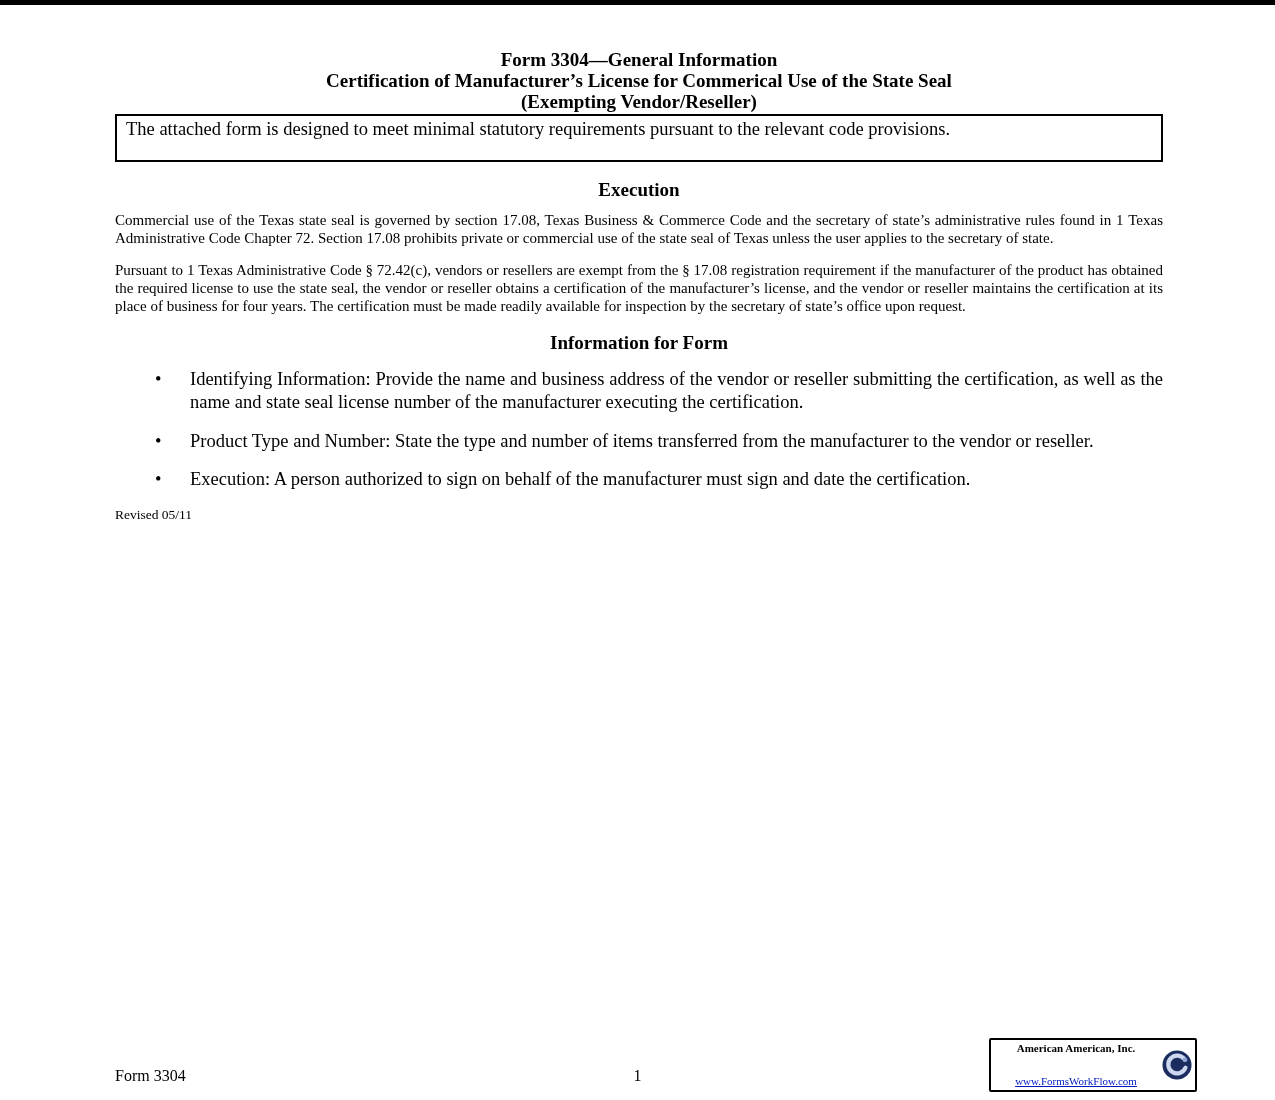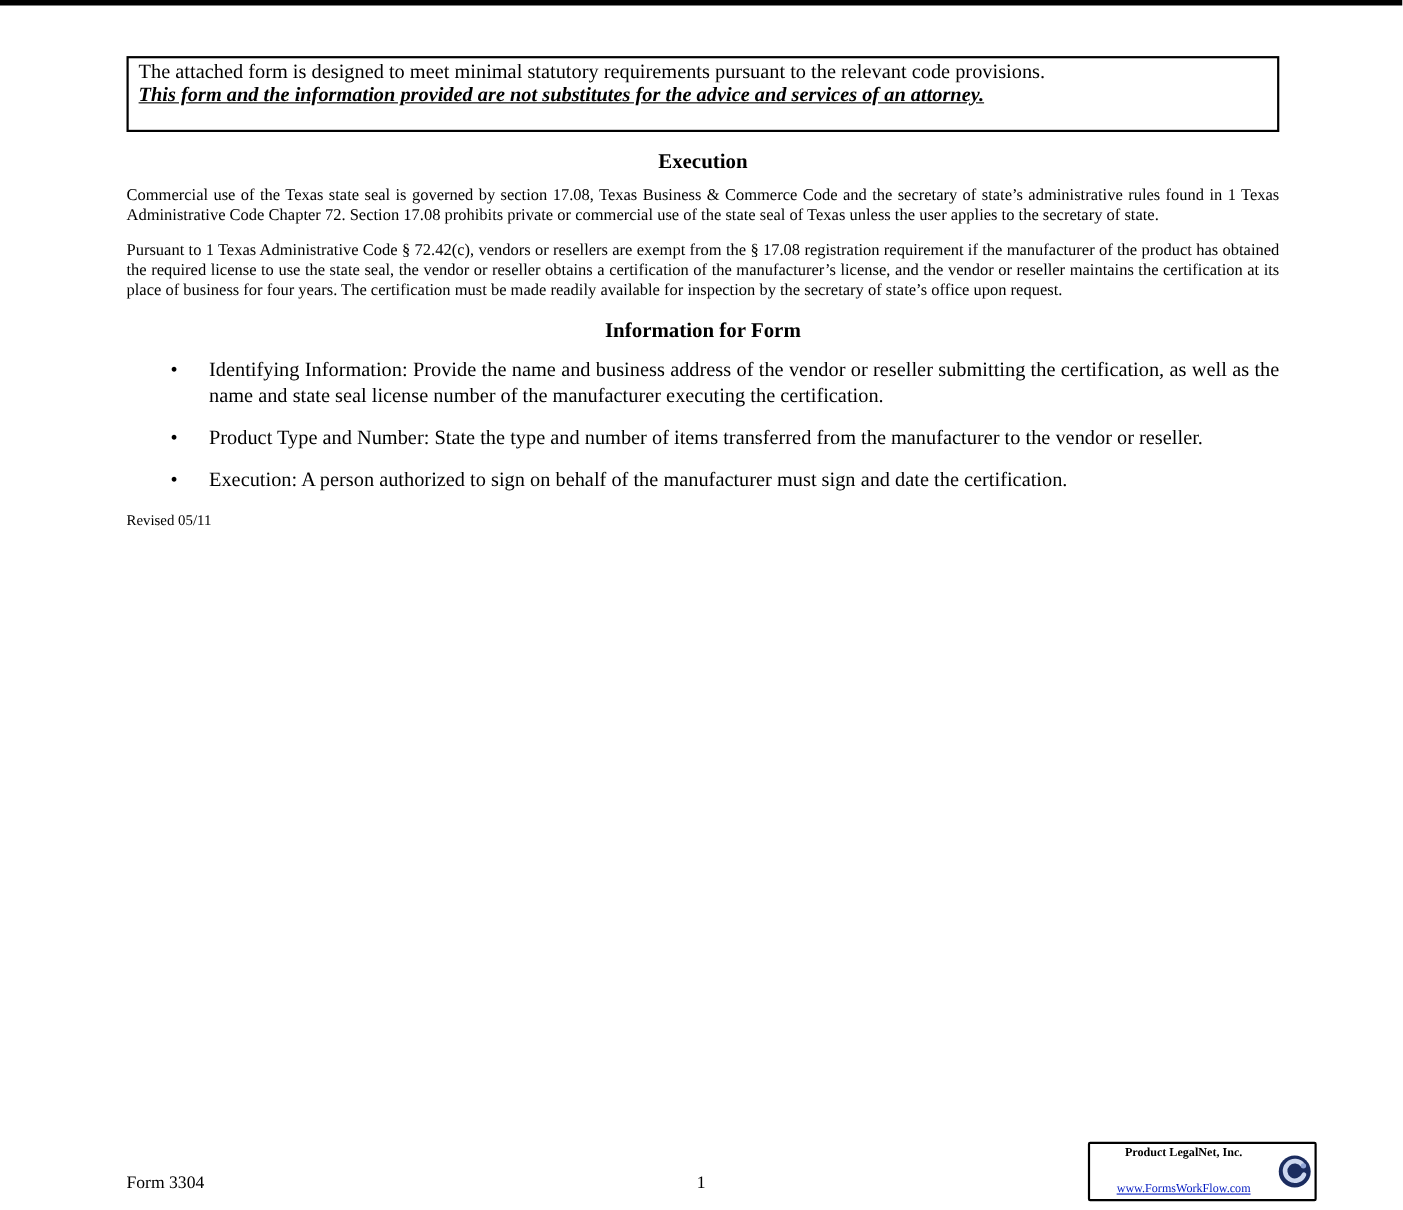--- a/index.html
+++ b/index.html
@@ -116,24 +116,28 @@
     margin-top: 20px;
   }
   .legalnet-logo { flex: 0 0 auto; display: flex; }
 </style>
 </head>
 <body>
 
 <div class="page">
   <div class="content">
 
+    <header>
+      <div class="title-line">Form 3304—General Information</div>
+      <div class="title-line">Certification of Manufacturer’s License for Commerical Use of the State Seal</div>
+      <div class="title-line">(Exempting Vendor/Reseller)</div>
+    </header>
 
     <div class="notice-box">
       <div class="notice-line1">The attached form is designed to meet minimal statutory requirements pursuant to the relevant code provisions.</div>
-      <div class="notice-line2">This form and the information provided are not substitutes for the advice and services of an attorney.</div>
     </div>
 
     <div class="section-heading">Execution</div>
 
     <p class="body-para">Commercial use of the Texas state seal is governed by section 17.08, Texas Business &amp; Commerce Code and the secretary of state’s administrative rules found in 1 Texas Administrative Code Chapter 72. Section 17.08 prohibits private or commercial use of the state seal of Texas unless the user applies to the secretary of state.</p>
     <p class="body-para">Pursuant to 1 Texas Administrative Code § 72.42(c), vendors or resellers are exempt from the § 17.08 registration requirement if the manufacturer of the product has obtained the required license to use the state seal, the vendor or reseller obtains a certification of the manufacturer’s license, and the vendor or reseller maintains the certification at its place of business for four years.  The certification must be made readily available for inspection by the secretary of state’s office upon request.</p>
 
     <div class="section-heading">Information for Form</div>
 
     <div class="bullet-list">
@@ -166,21 +170,21 @@
 
     <div class="revised">Revised 05/11</div>
 
   </div>
 
   <div class="footer-form">Form 3304</div>
   <div class="footer-page">1</div>
 
   <div class="legalnet-badge">
     <div class="legalnet-text">
-      <div class="legalnet-company">Product LegalNet, Inc.</div>
+      <div class="legalnet-company">American American, Inc.</div>
       <a class="legalnet-url" href="#">www.FormsWorkFlow.com</a>
     </div>
     <span class="legalnet-logo">
       <svg width="30" height="30" viewBox="0 0 32 32" aria-hidden="true">
         <circle cx="16" cy="16" r="15.5" fill="#1b2c5f"></circle>
         <path d="M24 10 A 9.5 9.5 0 1 0 25 19" fill="none" stroke="#cdd7ef" stroke-width="4.5" stroke-linecap="round"></path>
         <circle cx="24.5" cy="10.5" r="2.6" fill="#8fa4d6"></circle>
       </svg>
     </span>
   </div>

